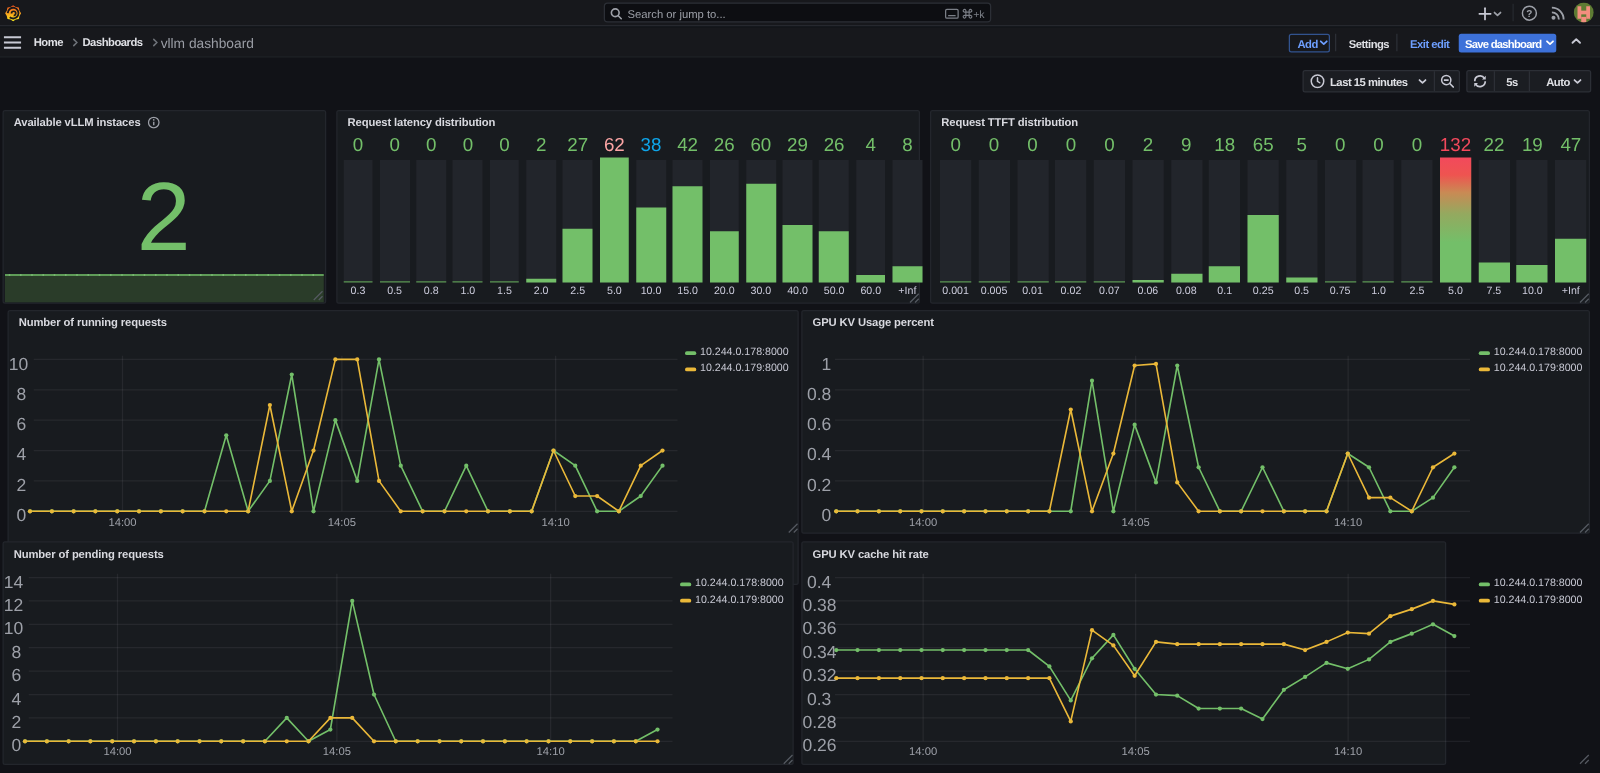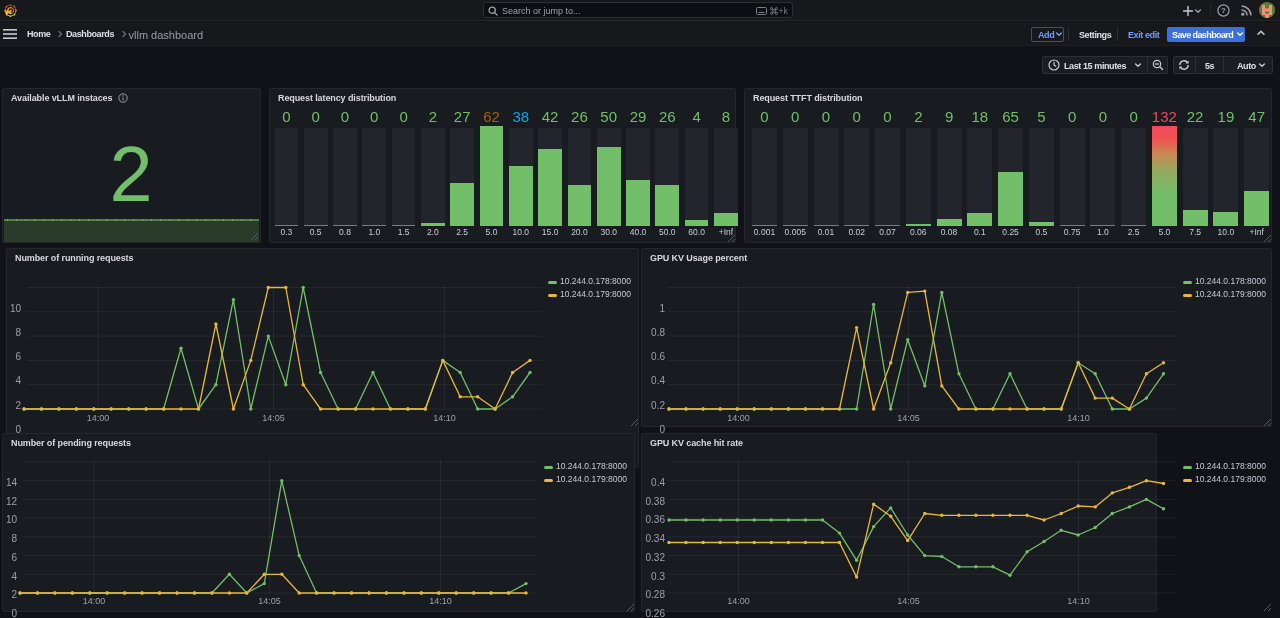--- a/index.html
+++ b/index.html
@@ -2,21 +2,21 @@
 <html><head><meta charset="utf-8"><style>
 * { margin:0; padding:0; box-sizing:border-box; }
 svg { display:block; }
 html,body { width:1280px; height:618px; background:#111217; overflow:hidden;
   font-family:"Liberation Sans",sans-serif; }
 .abs { position:absolute; }
 .topbar { position:absolute; left:0; top:0; width:1280px; height:21px; background:#17181C; border-bottom:1px solid #26282E; }
 .crumbbar { position:absolute; left:0; top:22px; width:1280px; height:24px; background:#17181C; border-bottom:1px solid #1E2025; }
 .panel { position:absolute; background:#181B1F; border:1px solid #23262C; border-radius:2px; }
 .ptitle { position:absolute; left:8px; top:4px; font-size:9px; font-weight:bold; color:#D8D9DF; letter-spacing:-0.1px; }
-.ytick { position:absolute; left:0; text-align:right; font-size:10px; color:#9DA0A8;margin-top:20px; }
+.ytick { position:absolute; left:0; text-align:right; font-size:14px; color:#9DA0A8; }
 .xtick { position:absolute; width:36px; text-align:center; font-size:9px; color:#9DA0A8; }
 .lgsw { position:absolute; width:9px; height:3px; border-radius:1.5px; }
 .lgtx { position:absolute; font-size:8.5px; color:#C8C9D4; }
 .bval { position:absolute; text-align:center; font-size:15px; font-weight:400; line-height:15px; }
 .btrack { position:absolute; background:#22252B; }
 .bfill { position:absolute; }
 .blab { position:absolute; text-align:center; font-size:8.5px; color:#CCCCDC; }
 .tbtn { position:absolute; height:18px; background:#1B1D22; border:1px solid #2C2F36; border-radius:2px; }
 .vdiv { position:absolute; width:1px; background:#2C2F36; }
 .ct { position:absolute; font-size:9px; font-weight:bold; letter-spacing:-0.4px; color:#DFE0E5; }
@@ -245,37 +245,37 @@
     <div class="bfill" style="left:121.7px;top:135.5px;width:23.8px;height:1.5px;background:#5A9552"></div>
     <div class="blab" style="left:118.7px;top:138.0px;width:29.8px">1.5</div>
     <div class="bval" style="left:147.0px;top:19.5px;width:31.8px;color:#73BF69">2</div>
     <div class="btrack" style="left:151.0px;top:39.0px;width:23.8px;height:98.0px"></div>
     <div class="bfill" style="left:151.0px;top:133.8px;width:23.8px;height:3.2px;background:#73BF69"></div>
     <div class="blab" style="left:148.0px;top:138.0px;width:29.8px">2.0</div>
     <div class="bval" style="left:176.3px;top:19.5px;width:31.8px;color:#73BF69">27</div>
     <div class="btrack" style="left:180.3px;top:39.0px;width:23.8px;height:98.0px"></div>
     <div class="bfill" style="left:180.3px;top:94.3px;width:23.8px;height:42.7px;background:#73BF69"></div>
     <div class="blab" style="left:177.3px;top:138.0px;width:29.8px">2.5</div>
-    <div class="bval" style="left:205.6px;top:19.5px;width:31.8px;color:#a16207">62</div>
+    <div class="bval" style="left:205.6px;top:19.5px;width:31.8px;color:#fca5a5">62</div>
     <div class="btrack" style="left:209.6px;top:39.0px;width:23.8px;height:98.0px"></div>
     <div class="bfill" style="left:209.6px;top:36.5px;width:23.8px;height:100.5px;background:#73BF69"></div>
     <div class="blab" style="left:206.6px;top:138.0px;width:29.8px">5.0</div>
     <div class="bval" style="left:234.9px;top:19.5px;width:31.8px;color:#0ea5e9">38</div>
     <div class="btrack" style="left:238.9px;top:39.0px;width:23.8px;height:98.0px"></div>
     <div class="bfill" style="left:238.9px;top:76.9px;width:23.8px;height:60.1px;background:#73BF69"></div>
     <div class="blab" style="left:235.9px;top:138.0px;width:29.8px">10.0</div>
     <div class="bval" style="left:264.2px;top:19.5px;width:31.8px;color:#73BF69">42</div>
     <div class="btrack" style="left:268.2px;top:39.0px;width:23.8px;height:98.0px"></div>
     <div class="bfill" style="left:268.2px;top:59.5px;width:23.8px;height:77.5px;background:#73BF69"></div>
     <div class="blab" style="left:265.2px;top:138.0px;width:29.8px">15.0</div>
     <div class="bval" style="left:293.5px;top:19.5px;width:31.8px;color:#73BF69">26</div>
     <div class="btrack" style="left:297.5px;top:39.0px;width:23.8px;height:98.0px"></div>
     <div class="bfill" style="left:297.5px;top:95.9px;width:23.8px;height:41.1px;background:#73BF69"></div>
     <div class="blab" style="left:294.5px;top:138.0px;width:29.8px">20.0</div>
-    <div class="bval" style="left:322.8px;top:19.5px;width:31.8px;color:#73BF69">50</div>
+    <div class="bval" style="left:322.8px;top:19.5px;width:31.8px;color:#73BF69">60</div>
     <div class="btrack" style="left:326.8px;top:39.0px;width:23.8px;height:98.0px"></div>
     <div class="bfill" style="left:326.8px;top:58.0px;width:23.8px;height:79.0px;background:#73BF69"></div>
     <div class="blab" style="left:323.8px;top:138.0px;width:29.8px">30.0</div>
     <div class="bval" style="left:352.1px;top:19.5px;width:31.8px;color:#73BF69">29</div>
     <div class="btrack" style="left:356.1px;top:39.0px;width:23.8px;height:98.0px"></div>
     <div class="bfill" style="left:356.1px;top:91.2px;width:23.8px;height:45.8px;background:#73BF69"></div>
     <div class="blab" style="left:353.1px;top:138.0px;width:29.8px">40.0</div>
     <div class="bval" style="left:381.4px;top:19.5px;width:31.8px;color:#73BF69">26</div>
     <div class="btrack" style="left:385.4px;top:39.0px;width:23.8px;height:98.0px"></div>
     <div class="bfill" style="left:385.4px;top:95.9px;width:23.8px;height:41.1px;background:#73BF69"></div>

